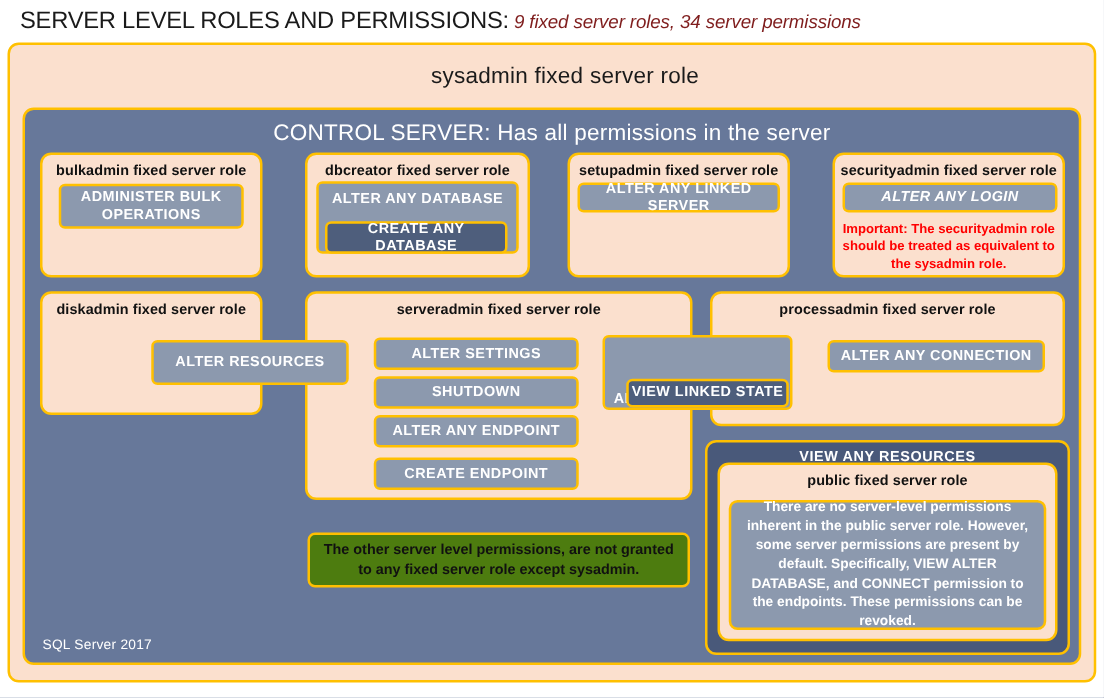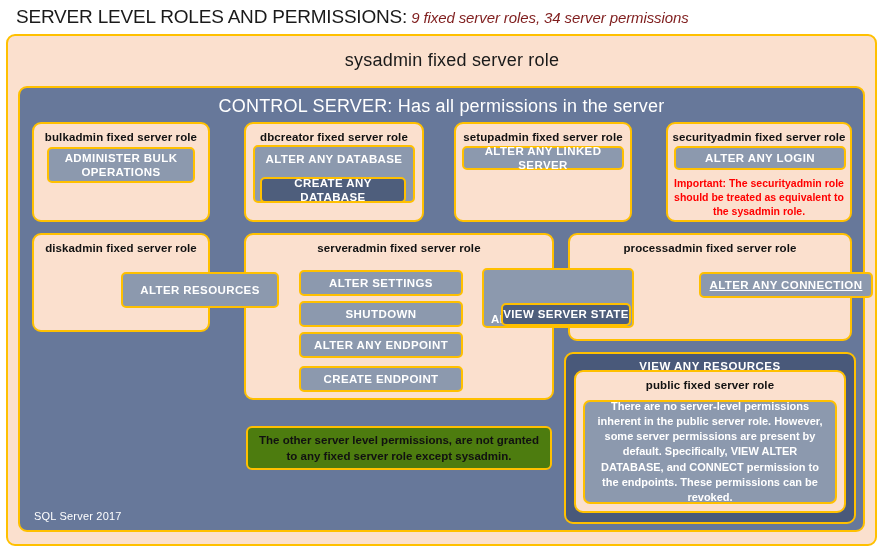--- a/index.html
+++ b/index.html
@@ -122,21 +122,21 @@
 
   <div class="panel perm" style="left:47px;top:147px;width:148px;height:36px;">ADMINISTER  BULK OPERATIONS</div>
 
   <div class="panel perm" style="left:253px;top:145px;width:162px;height:58px;align-items:flex-start;padding-top:5px;">
     <span>ALTER ANY DATABASE</span>
   </div>
   <div class="panel perm perm-dark" style="left:260px;top:177px;width:146px;height:26px;">CREATE  ANY DATABASE</div>
 
   <div class="panel perm" style="left:462px;top:146px;width:162px;height:24px;">ALTER ANY LINKED SERVER</div>
 
-  <div class="panel perm" style="left:674px;top:146px;width:172px;height:24px;">ALTER ANY LOGIN</div>
+  <div class="panel perm" style="left:674px;top:146px;width:172px;height:24px;font-style:italic;">ALTER ANY LOGIN</div>
 
   <div class="panel peach" style="left:32px;top:233px;width:178px;height:99px;">
     <div class="role-title">diskadmin fixed server role</div>
   </div>
 
   <div class="panel peach" style="left:244px;top:233px;width:310px;height:167px;">
     <div class="role-title">serveradmin fixed server role</div>
   </div>
 
   <div class="panel peach" style="left:568px;top:233px;width:284px;height:108px;">
@@ -146,23 +146,23 @@
   <div class="panel perm" style="left:121px;top:272px;width:158px;height:36px;">ALTER RESOURCES</div>
 
   <div class="panel perm" style="left:299px;top:270px;width:164px;height:26px;">ALTER SETTINGS</div>
   <div class="panel perm" style="left:299px;top:301px;width:164px;height:26px;">SHUTDOWN</div>
   <div class="panel perm" style="left:299px;top:332px;width:164px;height:26px;">ALTER ANY ENDPOINT</div>
   <div class="panel perm" style="left:299px;top:366px;width:164px;height:26px;">CREATE  ENDPOINT</div>
 
   <div class="panel perm" style="left:482px;top:268px;width:152px;height:60px;align-items:flex-end;padding-top:6px;">
     <span>ALTER SERVER STATE</span>
   </div>
-  <div class="panel perm perm-dark" style="left:501px;top:303px;width:130px;height:23px;">VIEW SERVER STATE</div>
+  <div class="panel perm perm-dark" style="left:501px;top:303px;width:130px;height:23px;">VIEW LINKED STATE</div>
 
-  <div class="panel perm" style="left:699px;top:272px;width:174px;height:26px;text-decoration:underline;">ALTER ANY CONNECTION</div>
+  <div class="panel perm" style="left:662px;top:272px;width:174px;height:26px;">ALTER ANY CONNECTION</div>
 
   <div class="panel slate-dark" style="left:564px;top:352px;width:292px;height:172px;">
     <div class="white-title">VIEW ANY RESOURCES</div>
   </div>
 
   <div class="panel peach" style="left:574px;top:370px;width:272px;height:143px;">
     <div class="role-title">public  fixed server role</div>
   </div>
 
   <div class="public-text" style="left:583px;top:400px;width:254px;height:104px;">There are no server-level permissions inherent in the public server role. However, some server permissions are present by default. Specifically, VIEW ALTER DATABASE, and CONNECT permission to the endpoints. These permissions can be revoked.</div>

